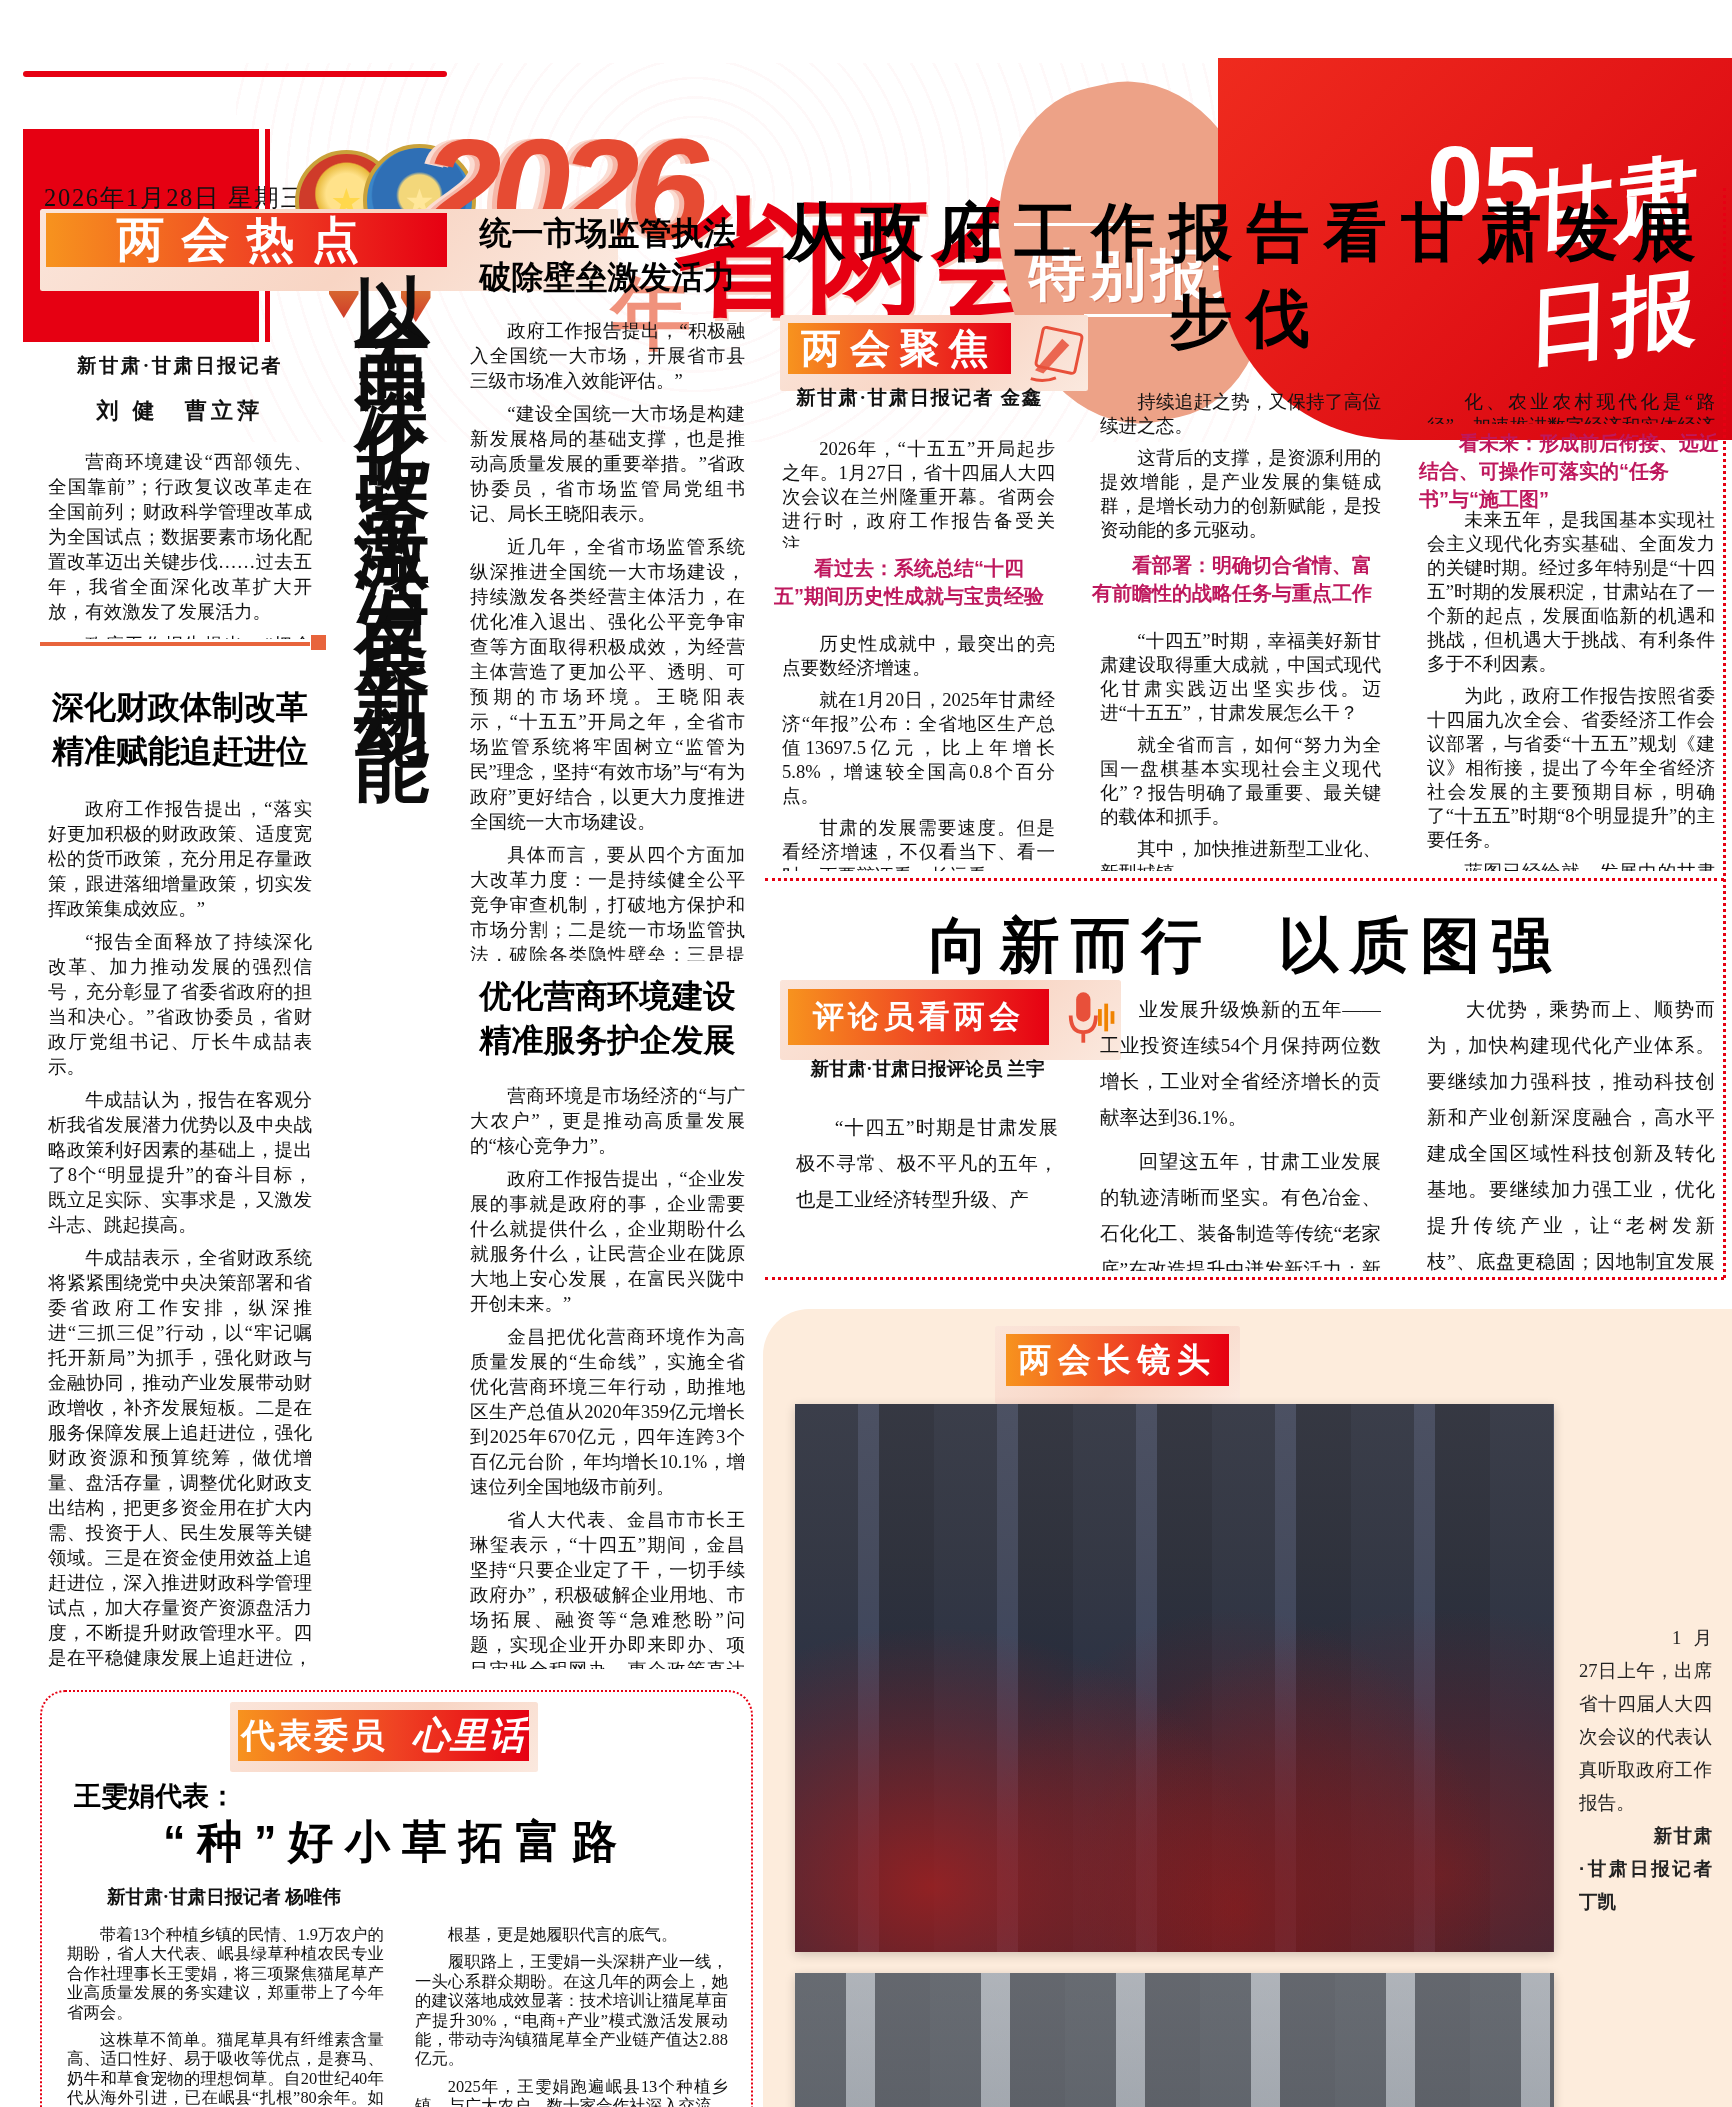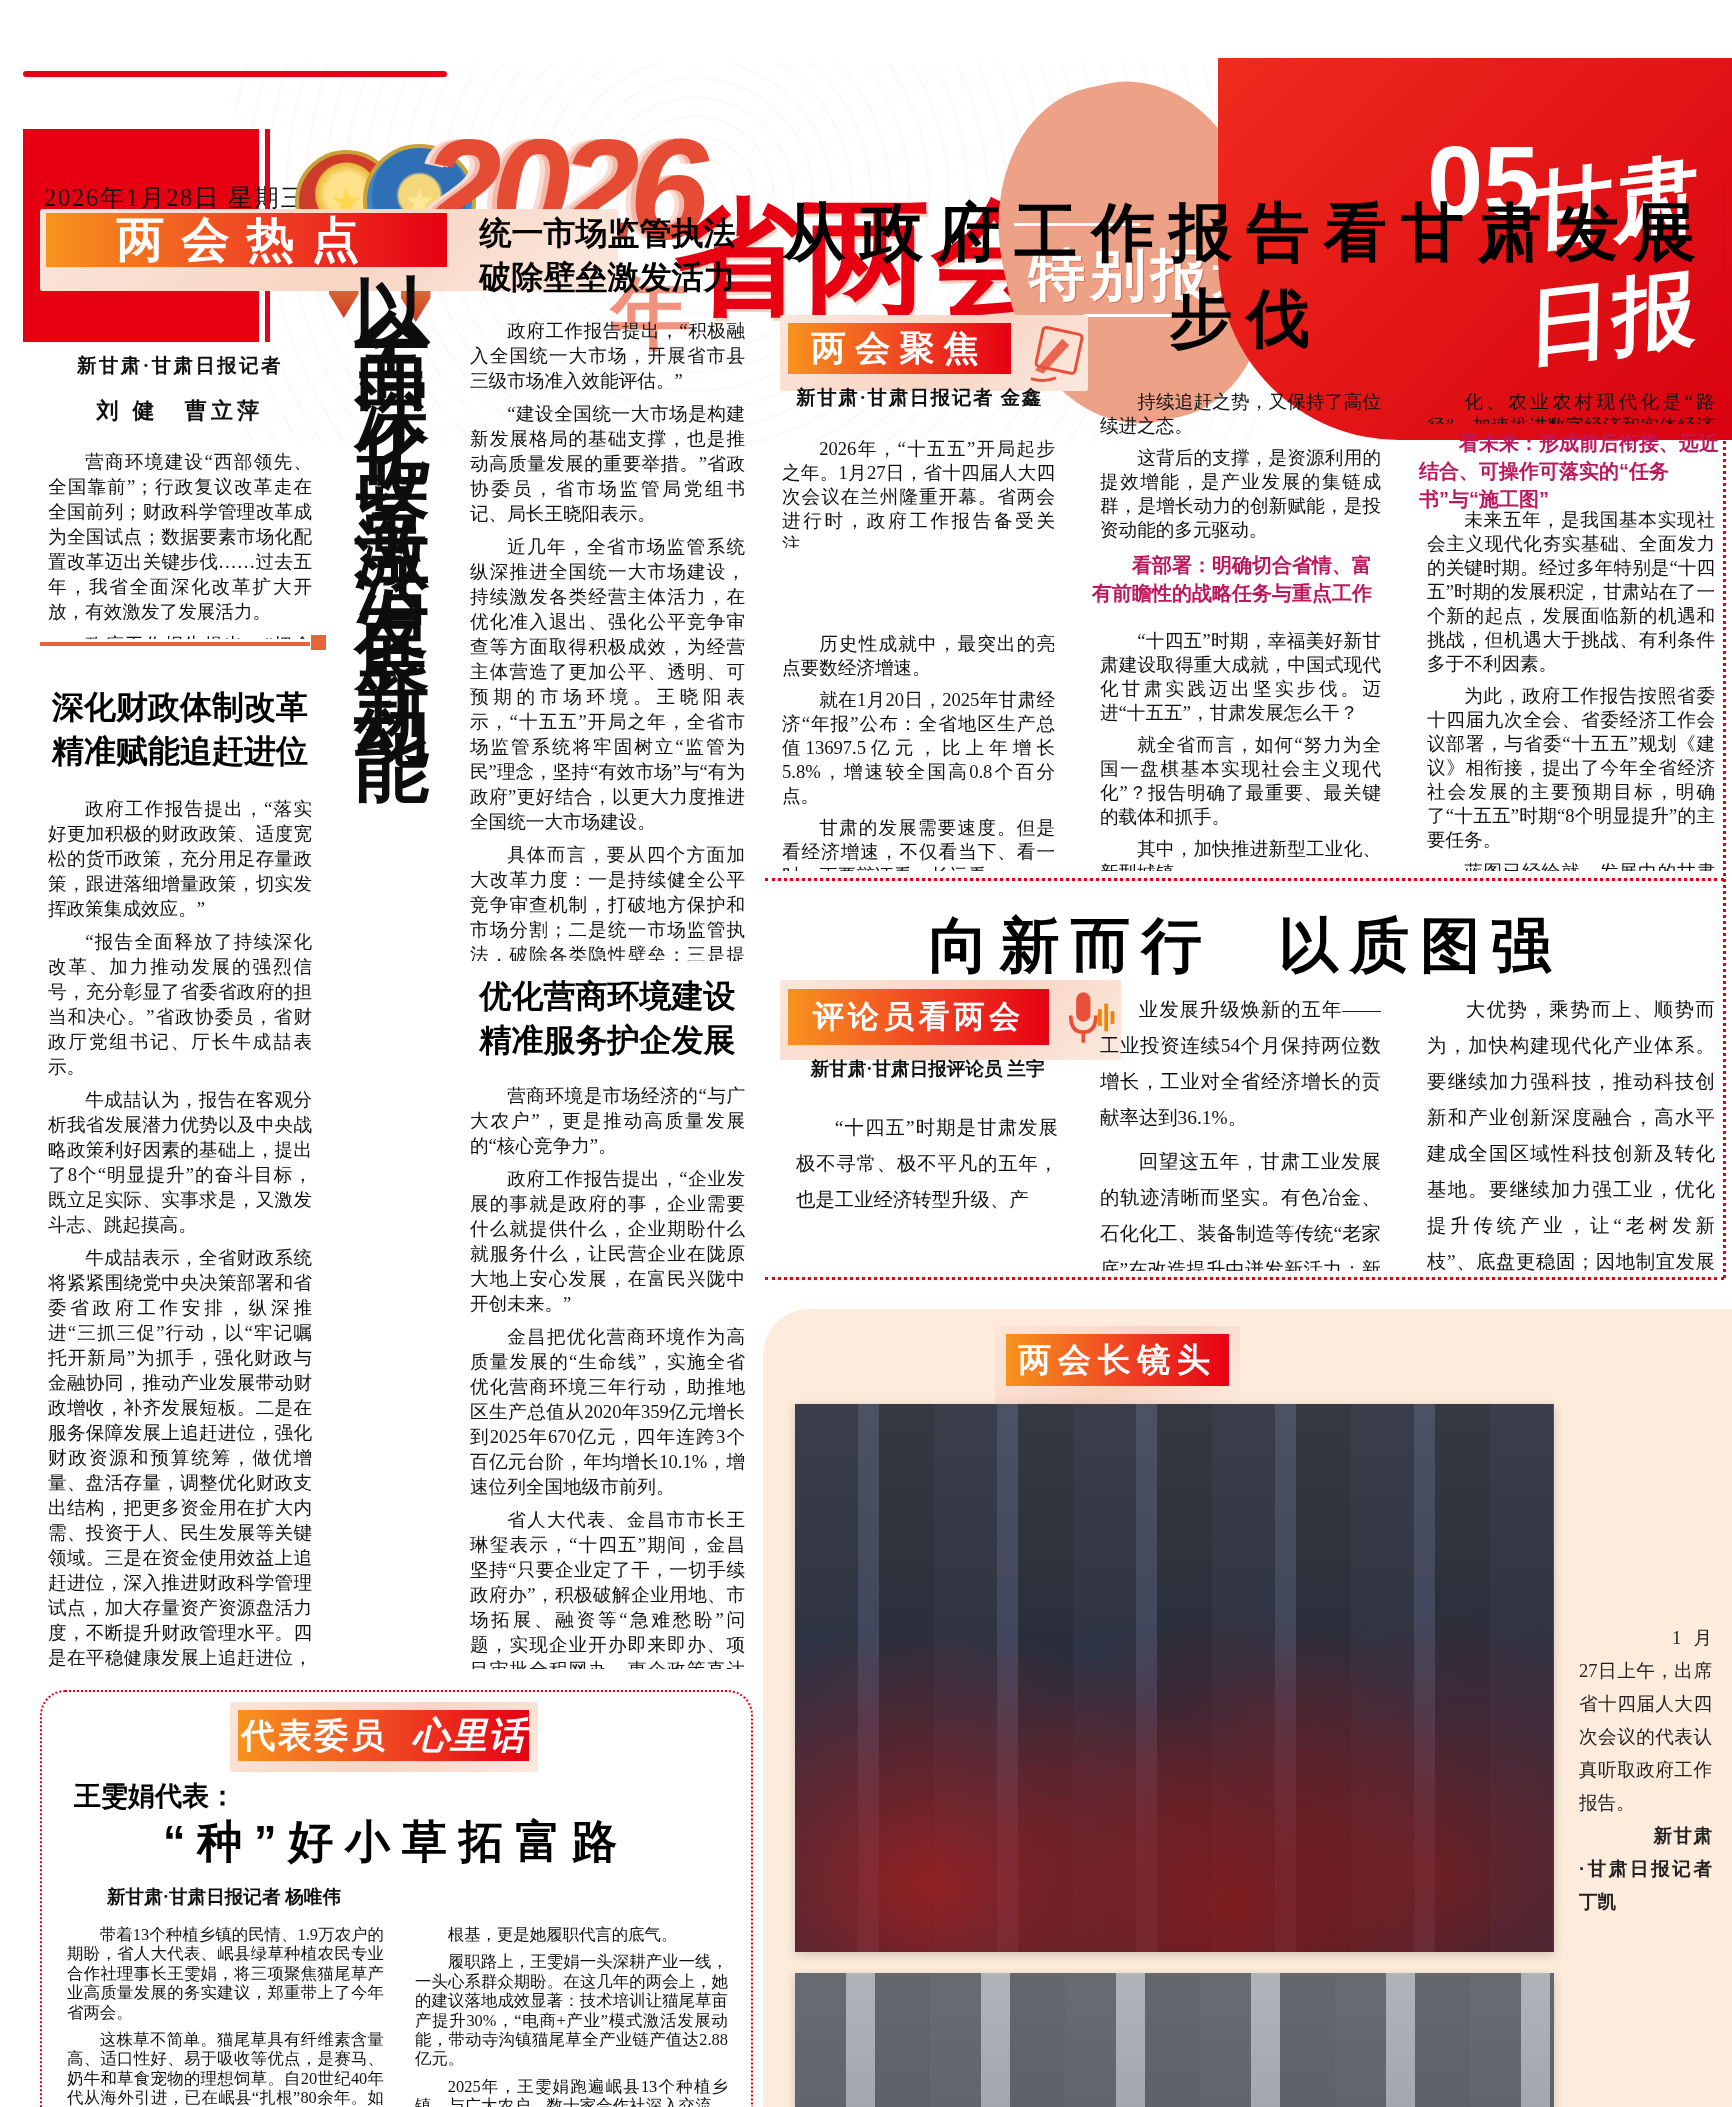--- a/index.html
+++ b/index.html
@@ -77,21 +77,21 @@
   
   .dotv{border-left:3px dotted #e60012;}
   .doth{border-top:3px dotted #e60012;}
   .dot-right{left:1723px;top:188px;width:0;height:1090px;}
   .dot-h1{left:765px;top:878px;width:959px;height:0;}
   .dot-h2{left:765px;top:1277px;width:959px;height:0;}
   
   .m-headline{left:765px;top:190px;width:963px;text-align:center;color:#000;
     font-family:"Liberation Sans",sans-serif;font-weight:900;font-size:63px;letter-spacing:14.3px;}
   .m-banner-bg{left:780px;top:315px;width:308px;height:76px;}
-  .m-banner{left:788px;top:323px;width:223px;height:51px;font-size:35px;letter-spacing:9.3px;}
+  .m-banner{left:788px;top:323px;width:223px;height:51px;font-size:40px;letter-spacing:9.3px;}
   .m-byline{left:774px;top:384px;width:291px;text-align:center;font-weight:bold;font-size:19.4px;letter-spacing:1.7px;}
   .m-body{font-size:18.6px;line-height:24px;}
   .subhead-l{font-family:Liberation Sans, sans-serif;font-weight:900;color:#be185d;
     font-size:20px;line-height:28px;text-indent:2em;text-align:left;}
   .m-c1-intro{left:774px;top:429px;width:289px;height:119px;}
   .m-c1-sh{left:774px;top:554px;width:289px;}
   .m-c1-body{left:774px;top:624px;width:289px;height:247px;}
   .m-c2-top{left:1092px;top:382px;width:297px;height:165px;}
   .m-c2-sh{left:1092px;top:551px;width:297px;}
   .m-c2-body{left:1092px;top:621px;width:297px;height:250px;}
@@ -232,20 +232,21 @@
     <rect x="40" y="25" width="95" height="95" rx="8" fill="none" stroke="#e8503a" stroke-width="7" transform="rotate(12 87 72)"></rect>
     <path d="M30 120 L95 45 L112 60 L50 128 Z" fill="#e8503a" opacity="0.85"></path>
     <path d="M20 140 q30 10 60 -2" fill="none" stroke="#e8503a" stroke-width="7"></path>
   </svg>
   <div class="abs m-byline">新甘肃·甘肃日报记者 金鑫</div>
 
   <div class="abs colbody m-body m-c1-intro">
       <p>2026年，“十五五”开局起步之年。1月27日，省十四届人大四次会议在兰州隆重开幕。省两会进行时，政府工作报告备受关注。</p>
       <p>如何从政府工作报告中看甘肃发展的步伐？</p>
     </div>
+  <div class="abs subhead-l m-c1-sh">看过去：系统总结“十四五”期间历史性成就与宝贵经验</div>
   <div class="abs colbody m-body m-c1-body">
       <p>历史性成就中，最突出的亮点要数经济增速。</p>
       <p>就在1月20日，2025年甘肃经济“年报”公布：全省地区生产总值13697.5亿元，比上年增长5.8%，增速较全国高0.8个百分点。</p>
       <p>甘肃的发展需要速度。但是看经济增速，不仅看当下、看一时，更要辩证看、长远看。</p>
       <p>“十四五”时期，甘肃经济总量连跨4个千亿元台阶，较“十三五”末的9323.1亿元增加4374.4亿元，增长33.6%，经济增速自2022年以来连续16个季度高于全国，经济发展既有</p>
     </div>
 
   <div class="abs colbody m-body m-c2-top">
       <p>持续追赶之势，又保持了高位续进之态。</p>
       <p>这背后的支撑，是资源利用的提效增能，是产业发展的集链成群，是增长动力的创新赋能，是投资动能的多元驱动。</p>

